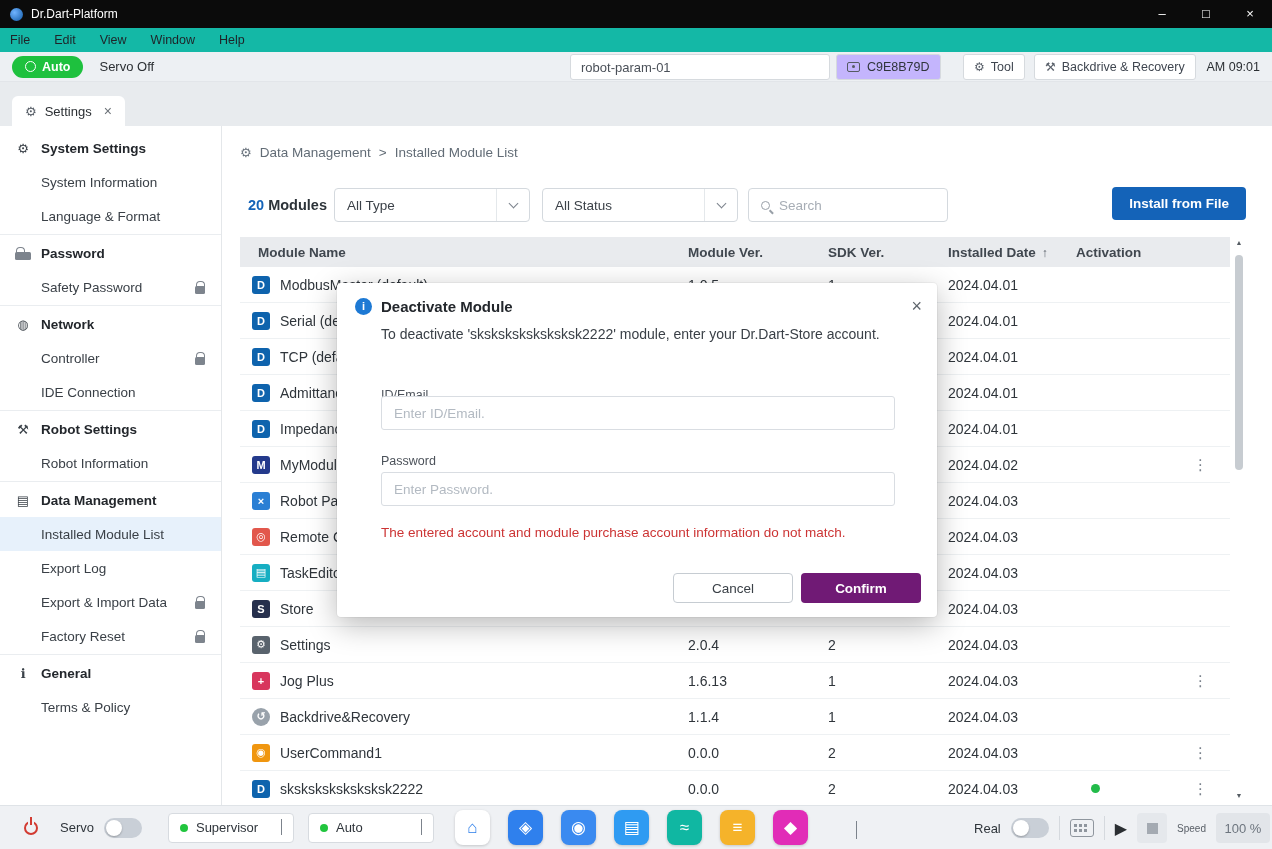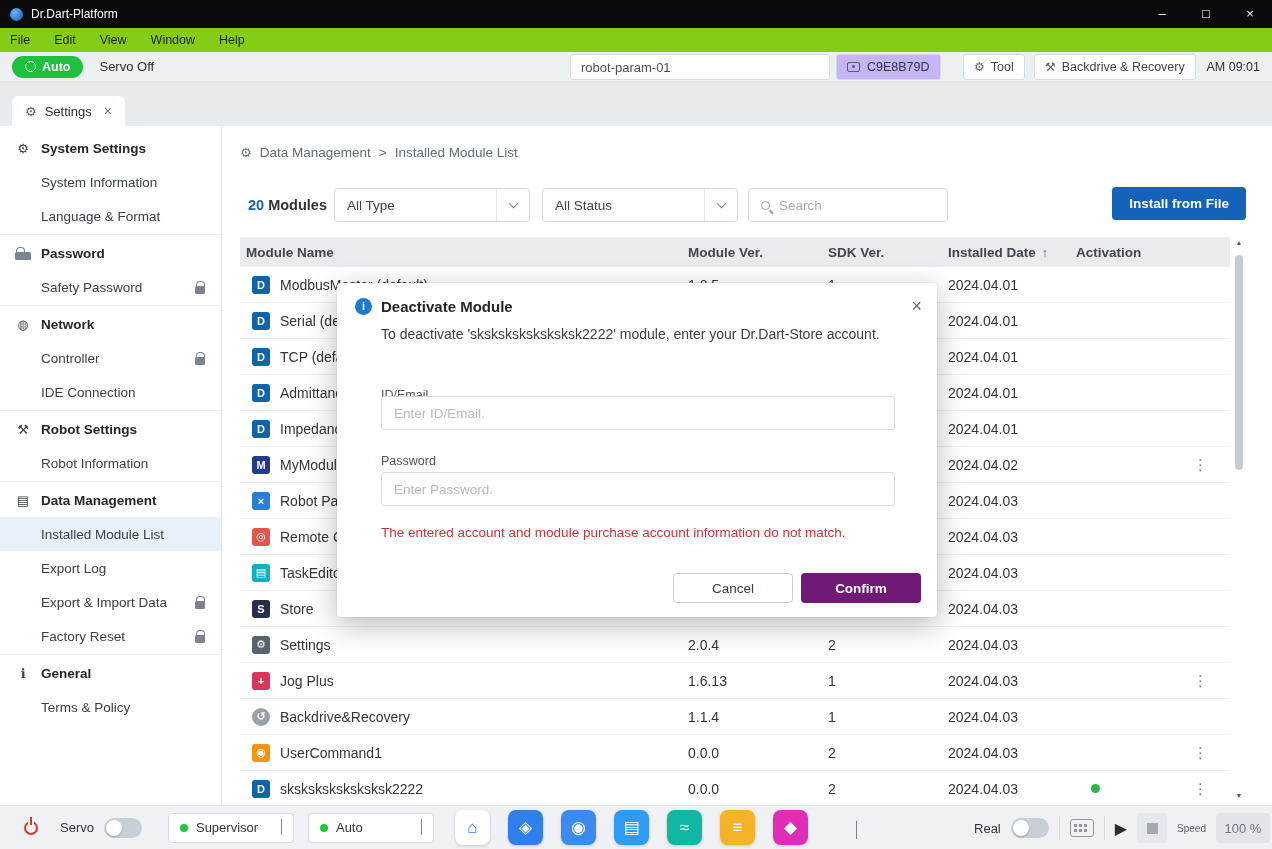--- a/index.html
+++ b/index.html
@@ -8,21 +8,21 @@
   .app { position:absolute; inset:0; width:1272px; height:822px; }
 
   
   .titlebar { height:28px; background:#0b0b0b; color:#fff; display:flex; align-items:center; justify-content:space-between; padding:0 0 0 10px; font-size:12px; }
   .tb-left { display:flex; align-items:center; gap:8px; }
   .logo { width:13px; height:13px; border-radius:50%; background:radial-gradient(circle at 35% 35%, #6fb3ff, #1159a6); }
   .tb-ctl { display:flex; height:28px; }
   .tb-ctl span { width:44px; text-align:center; line-height:28px; font-size:13px; }
 
   
-  .menubar { height:24px; background:#84cc16; display:flex; align-items:center; padding:0 10px; gap:24px; font-size:12.5px; color:#1f2328; }
+  .menubar { height:24px; background:#14b8a6; display:flex; align-items:center; padding:0 10px; gap:24px; font-size:12.5px; color:#1f2328; }
   .menu-item { cursor:default; }
 
   
   .toolbar { height:30px; background:#edf0f3; border-bottom:1px solid #e2e5e9; position:relative; display:flex; align-items:center; padding:0 12px; }
   .auto-badge { background:#1ec13e; color:#fff; height:22px; border-radius:11px; display:flex; align-items:center; gap:6px; padding:0 13px; font-size:12.5px; font-weight:bold; }
   .ring { width:11px; height:11px; border:1.6px solid #fff; border-radius:50%; }
   .servo-off { margin-left:16px; font-size:13px; color:#2b2f33; }
   .param-input { position:absolute; left:570px; top:2px; width:260px; height:26px; background:#fff; border:1px solid #d6dade; border-radius:3px; font-size:13px; color:#4a5058; padding:0 10px; outline:none; }
   .serial-badge { position:absolute; left:836px; top:2px; height:26px; background:#c4b5fd; border:1px solid #d6dade; border-radius:3px; display:flex; align-items:center; gap:7px; padding:0 10px; font-size:12.5px; color:#2f353b; }
   .chip { width:13px; height:10px; border:1.5px solid #555b62; border-radius:2px; position:relative; }
@@ -66,21 +66,21 @@
   .mag { width:9px; height:9px; border:1.6px solid #99a0a8; border-radius:50%; position:relative; flex:none; }
   .mag::after { content:''; position:absolute; width:5px; height:1.6px; background:#99a0a8; transform:rotate(45deg); left:7px; top:9px; }
   .searchbox input { border:none; outline:none; font-size:13.5px; color:#3b4148; width:140px; background:transparent; }
   .searchbox input::placeholder { color:#a7adb5; }
   .install-btn { position:absolute; right:26px; top:61px; height:33px; padding:0 17px; background:#1463b8; border:none; border-radius:4px; color:#fff; font-size:13.5px; font-weight:bold; }
 
   
   .table { position:absolute; left:18px; top:111px; width:990px; }
   .thead, .trow { display:grid; grid-template-columns:448px 140px 120px 128px 1fr; align-items:center; }
   .thead { height:30px; background:#e9ebee; font-size:13.5px; font-weight:bold; color:#40474f; }
-  .thead > div:first-child { padding-left:6px; }
+  .thead > div:first-child { padding-left:18px; }
   .sort-ic { font-size:12px; color:#565d66; margin-left:6px; font-weight:normal; }
   .trow { height:36px; border-bottom:1px solid #eef1f3; font-size:14px; color:#2f353b; background:#fff; }
   .cell-name { display:flex; align-items:center; gap:10px; padding-left:12px; overflow:hidden; white-space:nowrap; }
   .mod-ic { width:18px; height:18px; border-radius:3px; color:#fff; font-size:11px; font-weight:bold; display:flex; align-items:center; justify-content:center; flex:none; }
   .cell-act { display:flex; align-items:center; width:100%; }
   .gdot-s { width:9px; height:9px; border-radius:50%; background:#22bb4a; margin-left:15px; }
   .kebab { margin-left:auto; margin-right:22px; color:#7a828c; font-size:15px; }
 
   .vscroll { position:absolute; left:1012px; top:113px; height:560px; width:10px; }
   .varrow { position:absolute; left:0; width:10px; text-align:center; font-size:7px; color:#555c63; }

